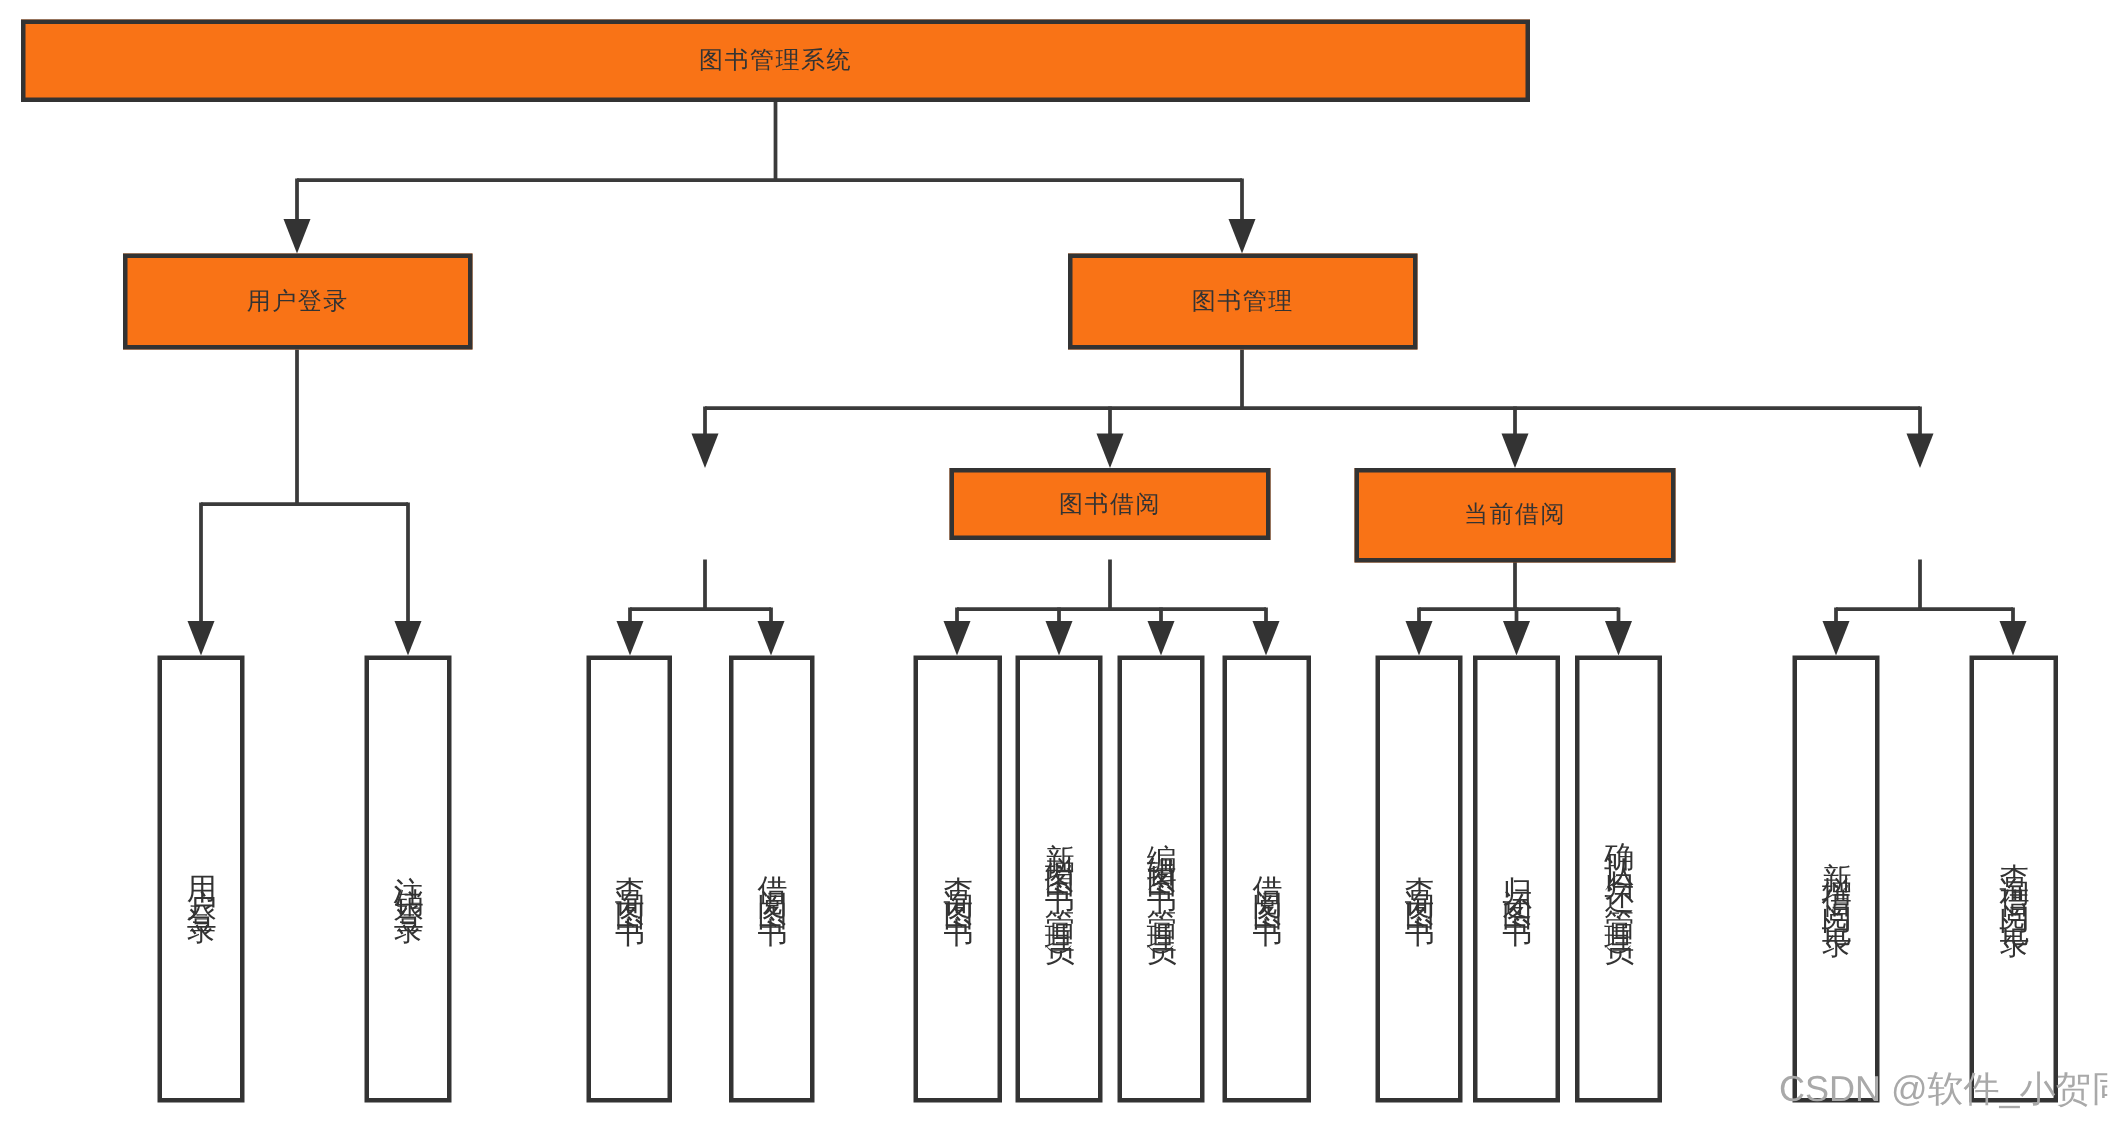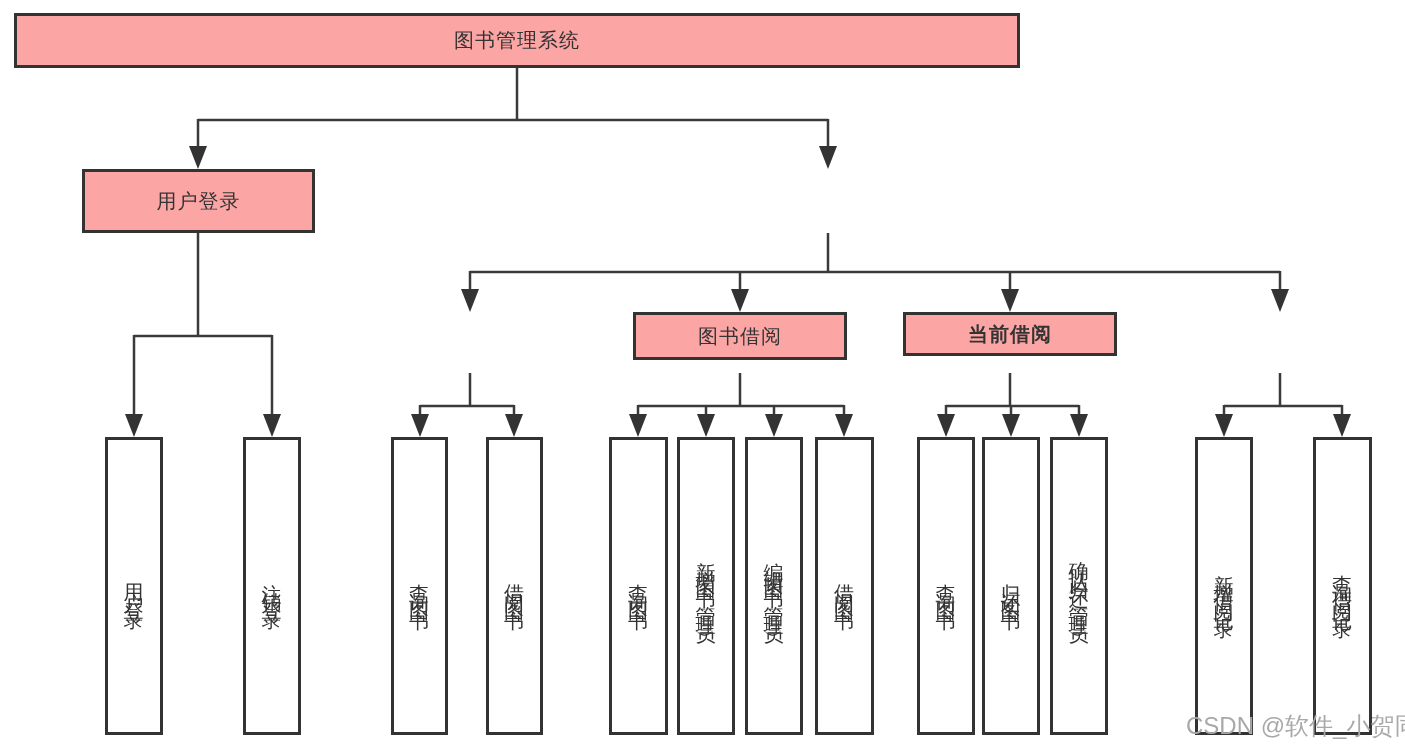--- a/index.html
+++ b/index.html
@@ -12,27 +12,27 @@
     overflow: hidden;
   }
   .connectors {
     position: absolute;
     left: 0; top: 0;
     z-index: 1;
   }
   .hbox {
     position: absolute;
     z-index: 2;
-    background: #fca5a5;
+    background: #f97316;
     border: 3px solid #333333;
     box-sizing: border-box;
     display: flex;
     align-items: center;
     justify-content: center;
-    font-size: 20px;
+    font-size: 16px;
     color: #333333;
     letter-spacing: 1px;
     white-space: nowrap;
   }
   .leaf {
     position: absolute;
     top: 437px;
     height: 298px;
     z-index: 2;
     background: #ffffff;
@@ -128,23 +128,24 @@
       <path d="M1011,437 l-9,-23 h18 z"></path>
       <path d="M1079,437 l-9,-23 h18 z"></path>
       <path d="M1224,437 l-9,-23 h18 z"></path>
       <path d="M1342,437 l-9,-23 h18 z"></path>
     </g>
   </svg>
 
   <div class="hbox" style="left:14px; top:13px; width:1006px; height:55px;">图书管理系统</div>
 
   <div class="hbox" style="left:82px; top:169px; width:233px; height:64px;">用户登录</div>
+  <div class="hbox" style="left:712px; top:169px; width:233px; height:64px;">图书管理</div>
 
   <div class="hbox" style="left:633px; top:312px; width:214px; height:48px;">图书借阅</div>
-  <div class="hbox" style="left:903px; top:312px; width:214px; height:44px;font-weight:bold;">当前借阅</div>
+  <div class="hbox" style="left:903px; top:312px; width:214px; height:63px;">当前借阅</div>
 
   <div class="leaf" style="left:105px; width:58px;">
     <span>用户登录</span>
   </div>
   <div class="leaf" style="left:243px; width:58px;">
     <span>注销登录</span>
   </div>
 
   <div class="leaf" style="left:391px; width:57px;">
     <span>查询图书</span>

